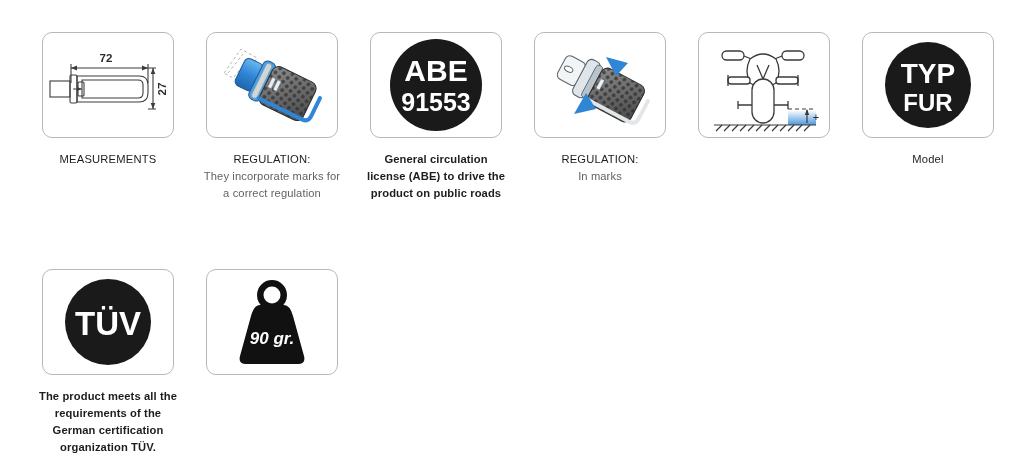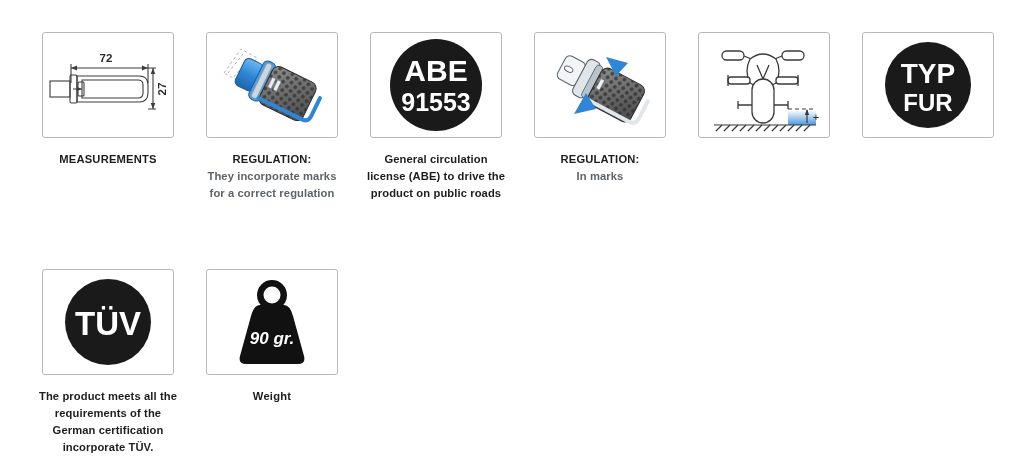--- a/index.html
+++ b/index.html
@@ -34,49 +34,49 @@
     width: 132px;
     margin-right: 32px;
     display: flex;
     flex-direction: column;
     align-items: center;
   }
   .feature-card {
     width: 132px;
     height: 106px;
     border: 1px solid #b8b8b8;
-    border-radius: 3px;
+    border-radius: 10px;
     background: #ffffff;
     box-sizing: border-box;
     display: flex;
     align-items: center;
     justify-content: center;
     overflow: hidden;
   }
   .feature-card svg { display: block; }
   .caption {
     margin-top: 13px;
     text-align: center;
     font-size: 11.2px;
     line-height: 1.52;
     width: 145px;
     color: #5f6368;
     letter-spacing: 0.1px;
   }
   .caption .cap-title {
-    font-weight: bold;
+    font-weight: normal;
     color: #1d1d1f;
     letter-spacing: 0.2px;
   }
   .caption.all-bold {
     font-weight: bold;
     color: #1d1d1f;
   }
   .caption .cap-body { display: inline; }
-  .cap-break { display: block; font-weight: bold; }
+  .cap-break { display: block; }
 </style>
 </head>
 <body>
 
 <div class="feature-grid">
 
   <div class="feature-row row-1">
 
     <div class="feature-cell">
       <div class="feature-card">
@@ -268,49 +268,49 @@
     </div>
 
     <div class="feature-cell">
       <div class="feature-card">
         <svg width="110" height="100" viewBox="0 0 110 100">
           <circle cx="55" cy="50" r="43" fill="#1a1a1a"></circle>
           <text x="55" y="48" font-family="'Liberation Sans', sans-serif" font-size="28" font-weight="bold" fill="#ffffff" text-anchor="middle">TYP</text>
           <text x="55" y="76" font-family="'Liberation Sans', sans-serif" font-size="24" font-weight="bold" fill="#ffffff" text-anchor="middle">FUR</text>
         </svg>
       </div>
+      <div class="caption all-bold">
+        <span class="cap-title">Model</span>
+      </div>
     </div>
 
   </div>
 
   <div class="feature-row row-2">
 
     <div class="feature-cell">
       <div class="feature-card">
         <svg width="110" height="100" viewBox="0 0 110 100">
           <circle cx="55" cy="50" r="43" fill="#1a1a1a"></circle>
           <text x="55" y="63" font-family="'Liberation Sans', sans-serif" font-size="33" font-weight="bold" fill="#ffffff" text-anchor="middle">TÜV</text>
         </svg>
       </div>
       <div class="caption all-bold">
-        <span class="cap-body">The product meets all the requirements of the German certification incorporate TÜV.</span>
+        <span class="cap-body">The product meets all the requirements of the German certification organization TÜV.</span>
       </div>
     </div>
 
     <div class="feature-cell">
       <div class="feature-card">
         <svg width="116" height="100" viewBox="0 0 116 100">
           <g>
             <path d="M58 8 a15 15 0 0 1 15 15 a15 15 0 0 1 -6 12 l0 5 l-18 0 l0 -5 a15 15 0 0 1 -6 -12 a15 15 0 0 1 15 -15 Z" fill="#111111"></path>
             <circle cx="58" cy="23" r="8.5" fill="#ffffff"></circle>
             <path d="M46 33 Q40 33 37 44 L26 84 Q24 92 32 92 L84 92 Q92 92 90 84 L79 44 Q76 33 70 33 Z" fill="#111111"></path>
           </g>
           <text x="58" y="72" font-family="'Liberation Sans', sans-serif" font-size="17" font-weight="bold" font-style="italic" fill="#ffffff" text-anchor="middle">90 gr.</text>
         </svg>
       </div>
-      <div class="caption all-bold">
-        <span class="cap-title">Weight</span>
-      </div>
     </div>
 
   </div>
 
 </div>
 
 </body></html>

